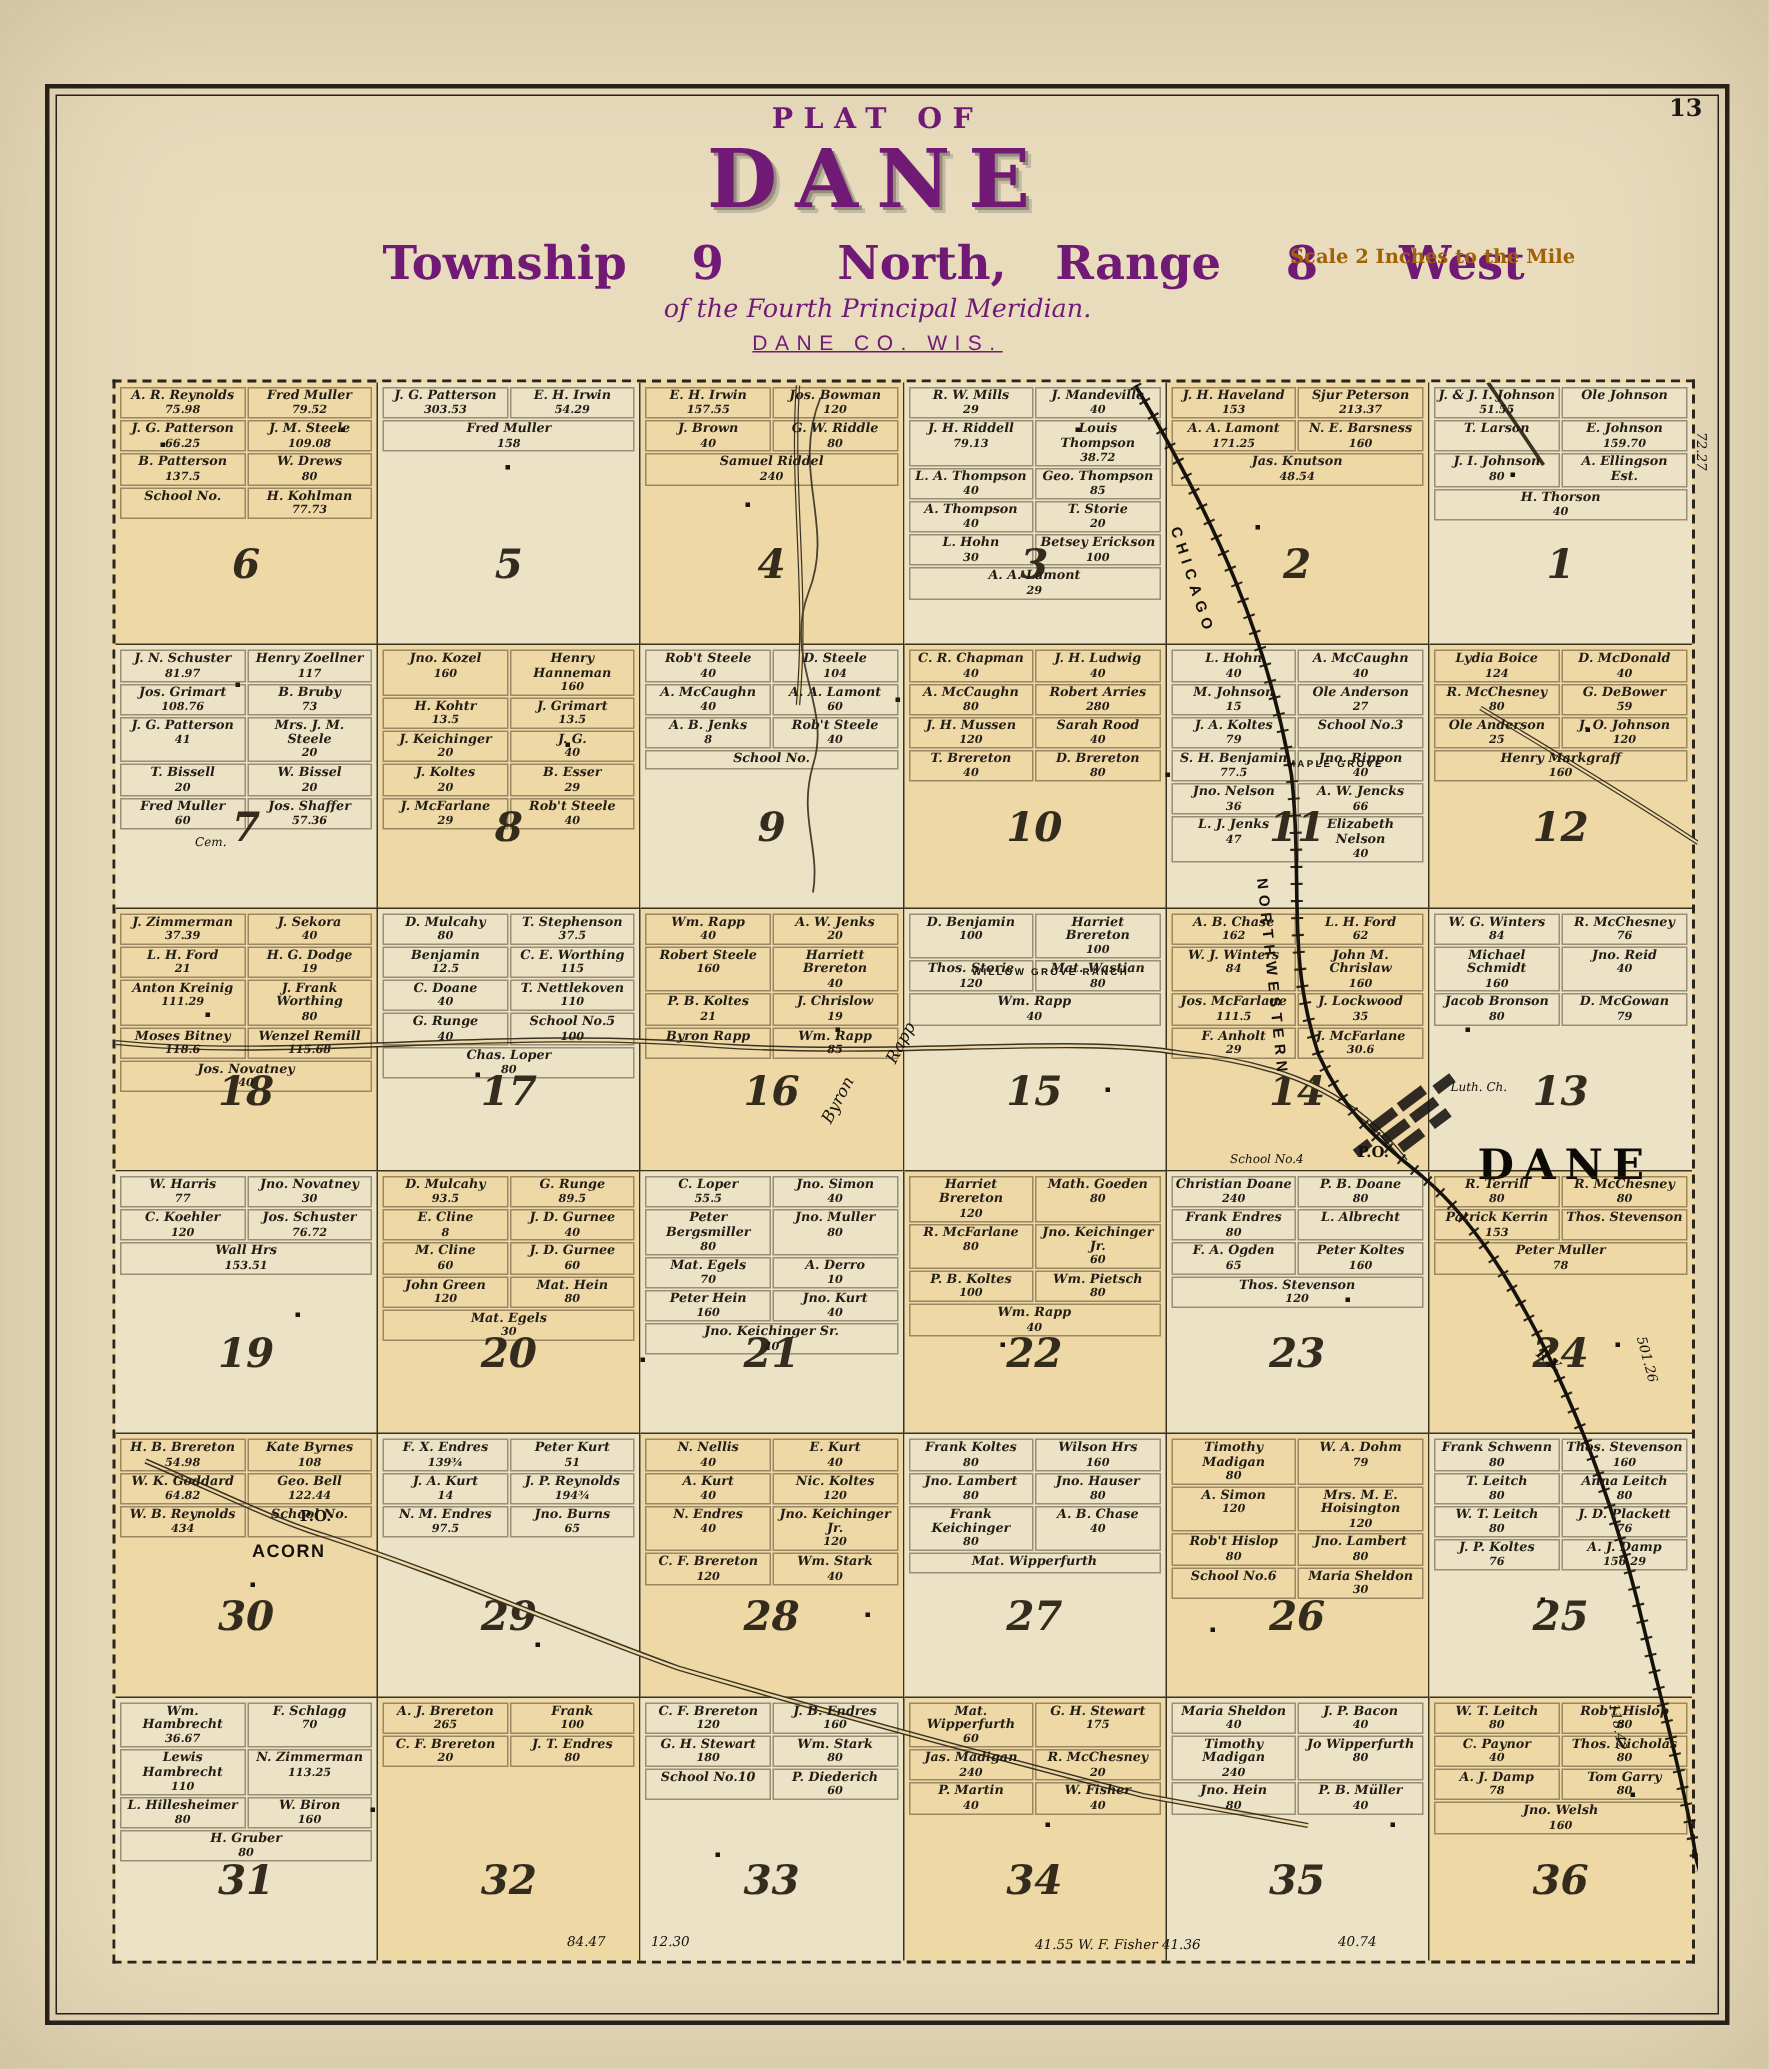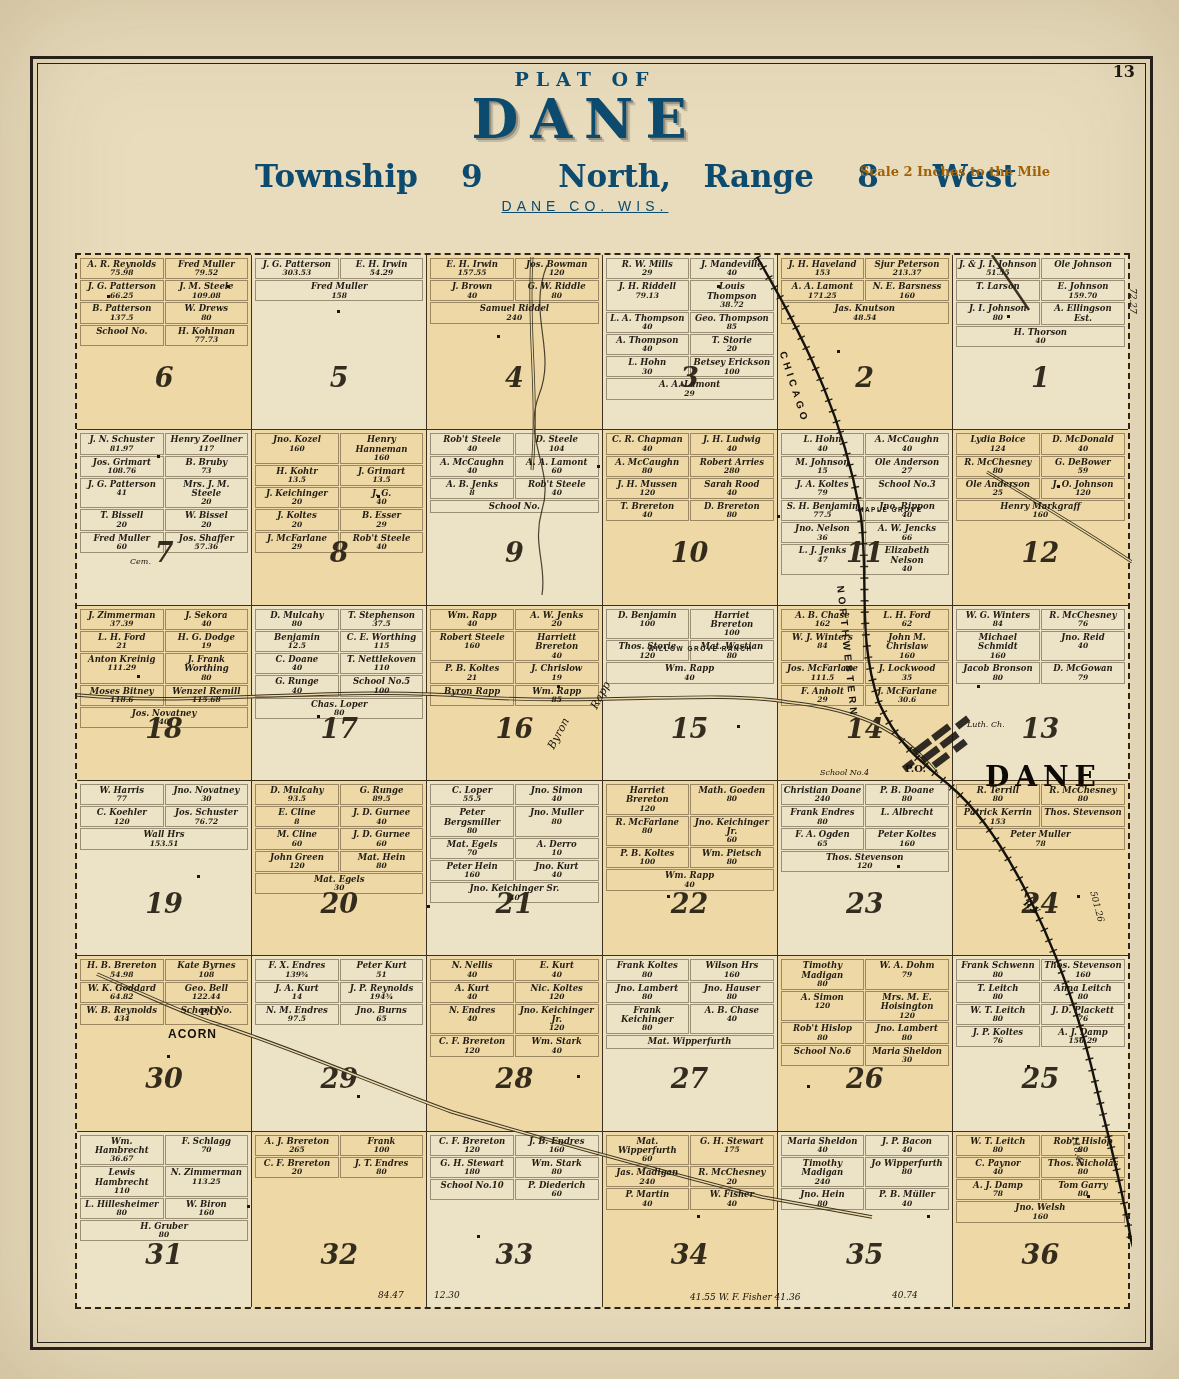--- a/index.html
+++ b/index.html
@@ -6,21 +6,21 @@
     --paper:#e8dcbd; --map-bg:#edd8a6; --light:#ece2c6; --ink:#221d14;
   }
   html,body{margin:0;padding:0;}
   body{width:1179px;height:1379px;font-family:"DejaVu Serif",serif;}
   .sheet{position:relative;width:1179px;height:1379px;background:var(--paper);overflow:hidden;
     box-shadow:inset 0 0 120px rgba(120,95,50,.25);}
   .frame-outer{position:absolute;left:30px;top:56px;width:1117px;height:1288px;border:3px solid #26211a;}
   .frame-inner{position:absolute;inset:4px;border:1px solid #26211a;}
   .page-number{position:absolute;right:44px;top:62px;font-size:16px;font-weight:bold;color:#1d1811;}
   
-  .title-block{position:absolute;left:255px;top:68px;width:660px;text-align:center;color:#0c4a6e;}
+  .title-block{position:absolute;left:255px;top:68px;width:660px;text-align:center;color:#701a75;}
   .t-kicker{font-size:19px;font-weight:bold;letter-spacing:7px;}
   .t-name{font-size:54px;font-weight:bold;letter-spacing:12px;margin-top:2px;line-height:1;
     text-shadow:2px 2px 0 #978e7a,4px 4px 0 #c3baa5;}
   .t-township{font-size:31px;font-weight:bold;margin-top:12px;white-space:pre;}
   .t-meridian{font-size:17px;font-style:italic;margin-top:2px;}
   .t-county{font-family:"Liberation Sans",sans-serif;font-size:14px;letter-spacing:5px;margin-top:4px;text-decoration:underline;}
   .t-scale{position:absolute;left:860px;top:164px;font-size:13px;font-weight:bold;color:#a16207;}
   
   .map{position:absolute;left:75px;top:253px;width:1055px;height:1056px;background:var(--map-bg);
     border:2px dashed #2a241a;box-sizing:border-box;}
@@ -59,20 +59,21 @@
   <div class="frame-outer">
     <div class="frame-inner"></div>
   </div>
 
   <div class="page-number">13</div>
 
   <div class="title-block">
     <div class="t-kicker">PLAT OF</div>
     <div class="t-name">DANE</div>
     <div class="t-township">Township    9       North,   Range    8     West</div>
+    <div class="t-meridian">of the Fourth  Principal Meridian.</div>
     <div class="t-county">DANE CO. WIS.</div>
   </div>
   <div class="t-scale">Scale 2 Inches to the Mile</div>
 
   <div class="map">
     <div class="sections-grid">
         <div class="section">
           <div class="parcels">
             <div class="parcel">
               <div class="pname">A. R. Reynolds</div>

